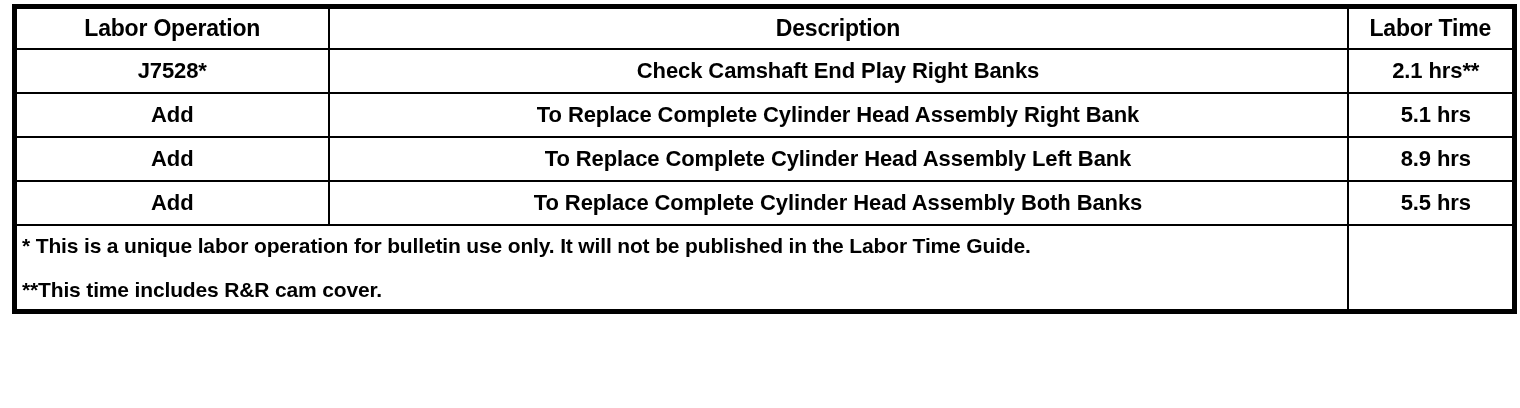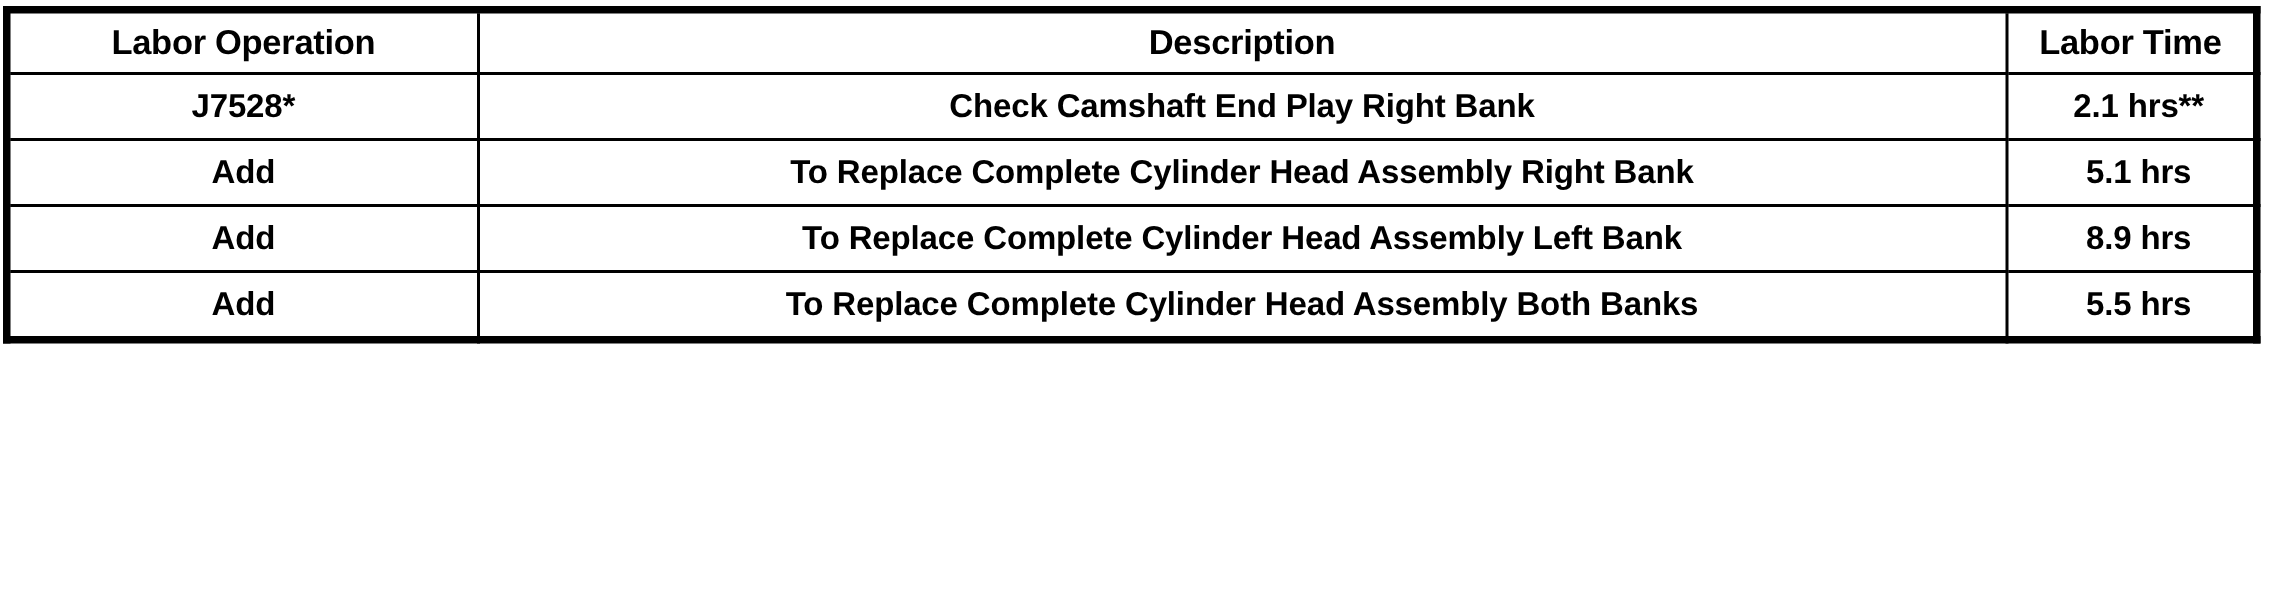--- a/index.html
+++ b/index.html
@@ -14,21 +14,21 @@
   }
   #page {
     position: relative;
     width: 1520px;
     height: 408px;
     background: #ffffff;
     overflow: hidden;
   }
   table.labor-table {
     position: absolute;
-    left: 2px;
+    left: 12px;
     top: 4px;
     width: 1500px;
     border-collapse: collapse;
     table-layout: fixed;
     background: #ffffff;
   }
   table.labor-table,
   table.labor-table td,
   table.labor-table th {
     border: 2px solid #000000;
@@ -95,21 +95,21 @@
       <tr>
         <th>Labor Operation</th>
         <th>Description</th>
         <th>Labor Time</th>
       </tr>
     </thead>
     <tbody>
 
       <tr>
         <td>J7528*</td>
-        <td>Check Camshaft End Play Right Bank</td>
+        <td>Check Camshaft End Play Right Banks</td>
         <td class="time-cell">2.1 hrs**</td>
       </tr>
 
       <tr>
         <td>Add</td>
         <td>To Replace Complete Cylinder Head Assembly Right Bank</td>
         <td class="time-cell">5.1 hrs</td>
       </tr>
 
 
@@ -119,17 +119,25 @@
         <td class="time-cell">8.9 hrs</td>
       </tr>
 
 
       <tr>
         <td>Add</td>
         <td>To Replace Complete Cylinder Head Assembly Both Banks</td>
         <td class="time-cell">5.5 hrs</td>
       </tr>
 
+      <tr class="footnote-row">
+        <td class="footnote-cell" colspan="2">
+          <span class="fn-line">* This is a unique labor operation for bulletin use only. It will not be published in the Labor Time Guide.</span>
+          <span class="fn-gap"></span>
+          <span class="fn-line">**This time includes R&amp;R cam cover.</span>
+        </td>
+        <td class="footnote-empty"></td>
+      </tr>
 
     </tbody>
   </table>
 
 </div>
 
 </body></html>

